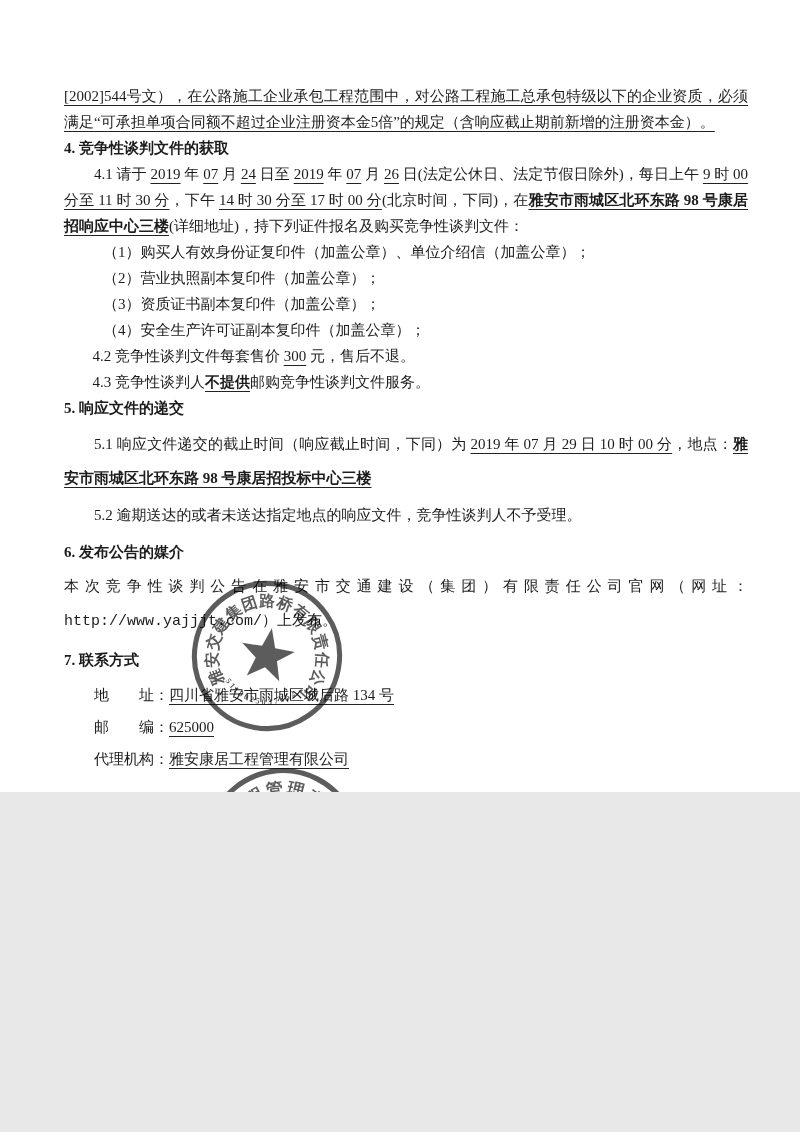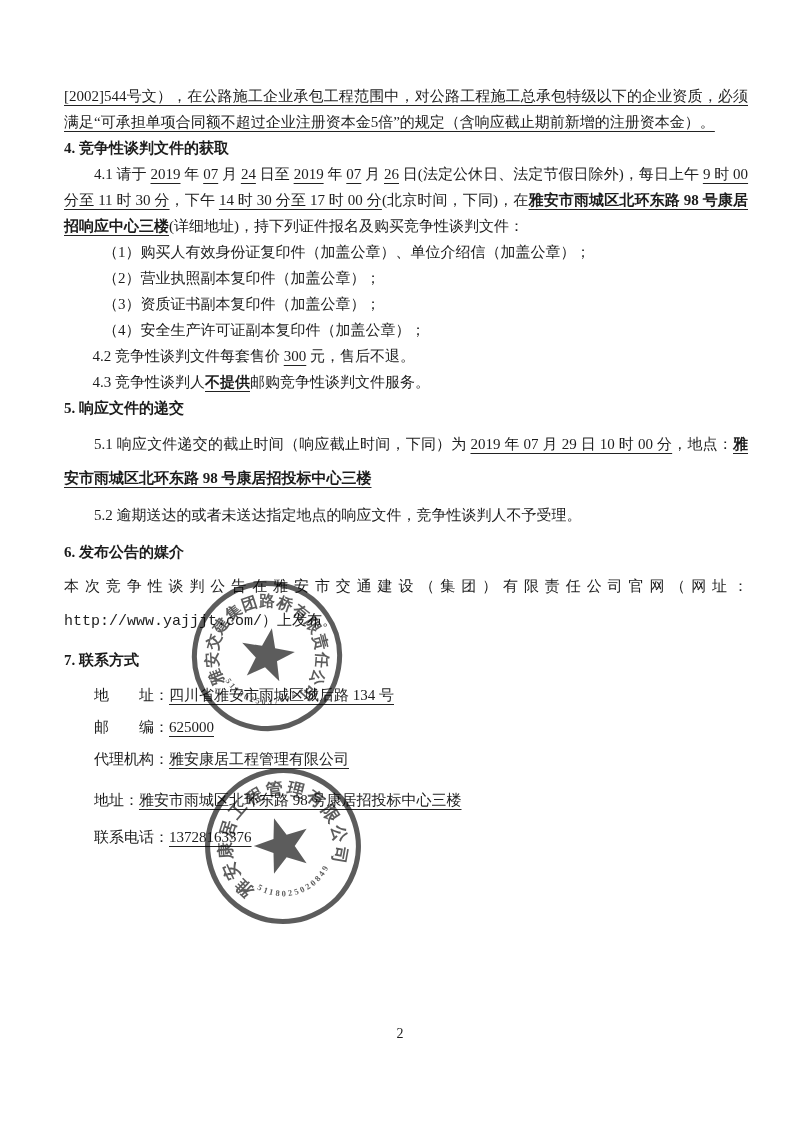--- a/index.html
+++ b/index.html
@@ -1,16 +1,16 @@
 <!DOCTYPE html>
 <html><head>
 <meta charset="utf-8">
 <style>
   html,body{margin:0;padding:0;background:#e8e8e8;}
-  .page{position:relative;width:800px;height:1132px;background:#ffffff;overflow:hidden;
+  .page{position:relative;width:800px;height:792px;background:#ffffff;overflow:hidden;
         font-family:"Liberation Serif","DejaVu Serif",serif;color:#1c1c1c;}
   .content{position:absolute;left:64px;top:83px;width:684px;font-size:15px;line-height:26px;
            text-align:justify;}
   .bl{margin:0;}
   .b{font-weight:700;}
   .u{text-decoration:underline;text-decoration-thickness:1px;text-underline-offset:4px;
      text-decoration-color:#222;}
   .h{font-weight:700;}
   .indent{text-indent:2em;}
   .sub{text-indent:1.9em;}

